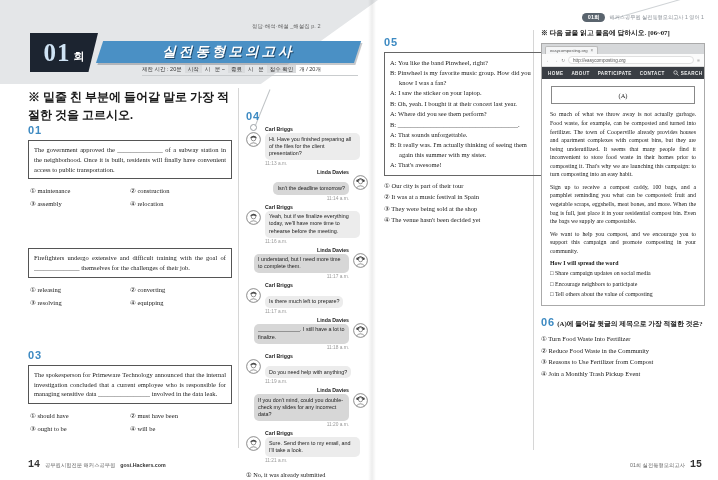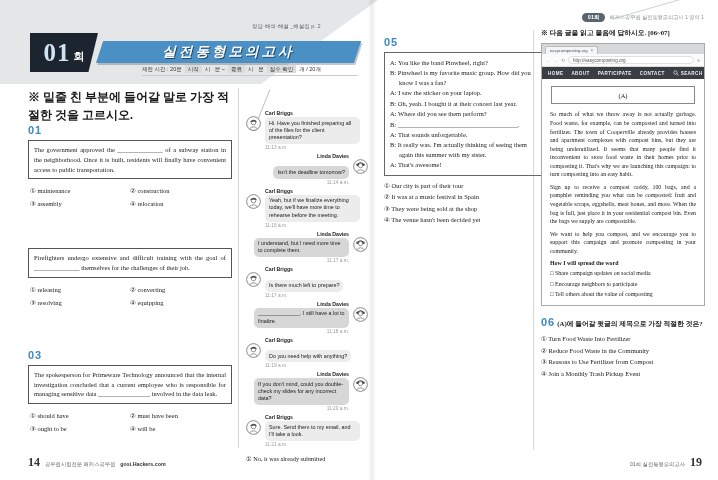--- a/index.html
+++ b/index.html
@@ -84,21 +84,21 @@
   .webcontent p{margin:0 0 4px;}
   .listhead{font-weight:bold;margin-top:2px;}
   .check{margin-top:1.5px;text-align:left;}
 
   .qhead{display:flex;align-items:baseline;gap:2px;margin-bottom:3px;}
   .qhead .qno{margin-bottom:0;}
   .qprompt{font-size:6.8px;font-weight:bold;}
 
   
   .footer-left{position:absolute;left:28px;bottom:10px;display:flex;align-items:baseline;gap:5px;font-family:"Liberation Sans",sans-serif;font-size:5.3px;color:#666;}
-  .fpage{font-family:Liberation Serif, serif;font-weight:bold;font-size:12px;color:#333;}
+  .fpage{font-family:Liberation Mono, monospace;font-weight:bold;font-size:10px;color:#333;}
   .furl{font-weight:bold;color:#333;}
   .footer-right{position:absolute;right:16px;bottom:10px;display:flex;align-items:baseline;gap:5px;font-family:"Liberation Sans",sans-serif;font-size:5.3px;color:#666;}
 </style>
 </head>
 <body>
 
 <div class="canvas">
 
   <div class="deco-gray"></div>
   <div class="deco-line"></div>
@@ -161,20 +161,21 @@
       <div class="opts2">
         <span>① should have</span>
         <span>② must have been</span>
         <span>③ ought to be</span>
         <span>④ will be</span>
       </div>
     </div>
   </div>
 
   <div class="col" id="col-b">
+    <div class="qno">04</div>
 
     <div class="msg left">
       <span class="avatar">
         <svg viewBox="0 0 24 24" width="15" height="15">
             <circle cx="12" cy="12" r="11" fill="#fff" stroke="#666" stroke-width="1.2"></circle>
             <path d="M7 8.5 Q12 3.5 17 8.5 L16.2 10.2 Q12 7.2 7.8 10.2 Z" fill="#444"></path>
             <circle cx="12" cy="10.6" r="3.6" fill="none" stroke="#555" stroke-width="1"></circle>
             <path d="M5.5 20.5 Q12 14 18.5 20.5" fill="none" stroke="#555" stroke-width="1"></path>
           </svg>
       </span>
@@ -408,16 +409,16 @@
 
   </div>
 
   <div class="footer-left">
     <span class="fpage">14</span>
     <span>공무원시험전문 해커스공무원</span>
     <span class="furl">gosi.Hackers.com</span>
   </div>
   <div class="footer-right">
     <span>01회 실전동형모의고사</span>
-    <span class="fpage">19</span>
+    <span class="fpage">15</span>
   </div>
 
 </div>
 
 </body></html>

